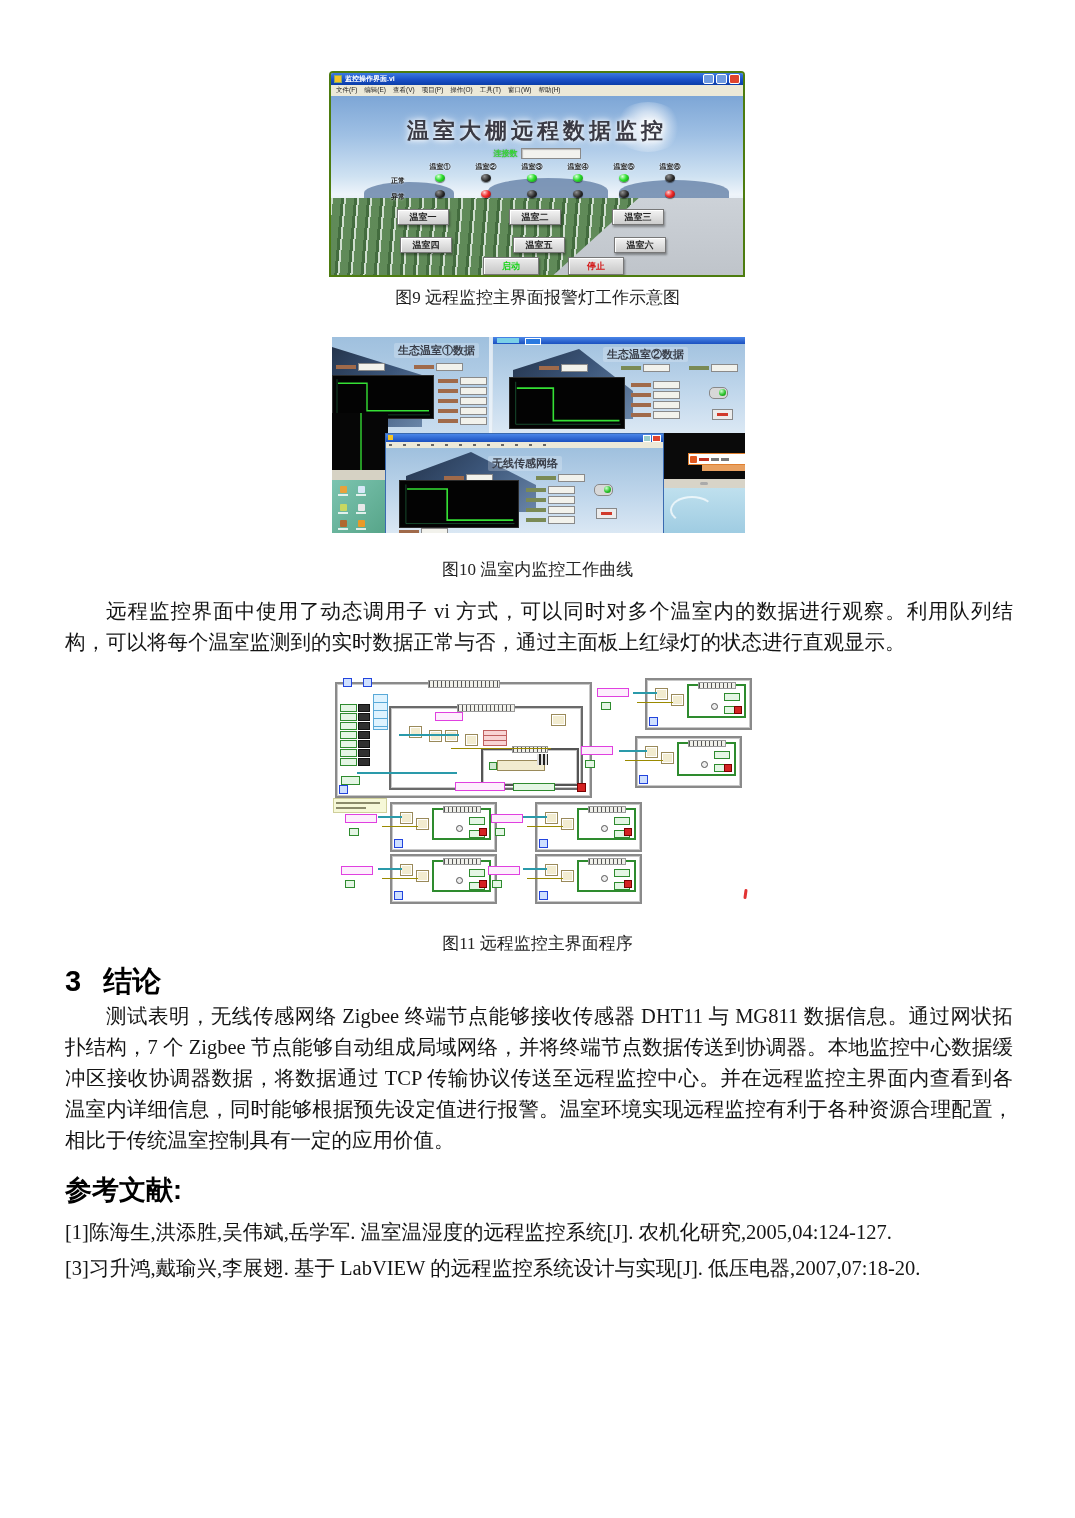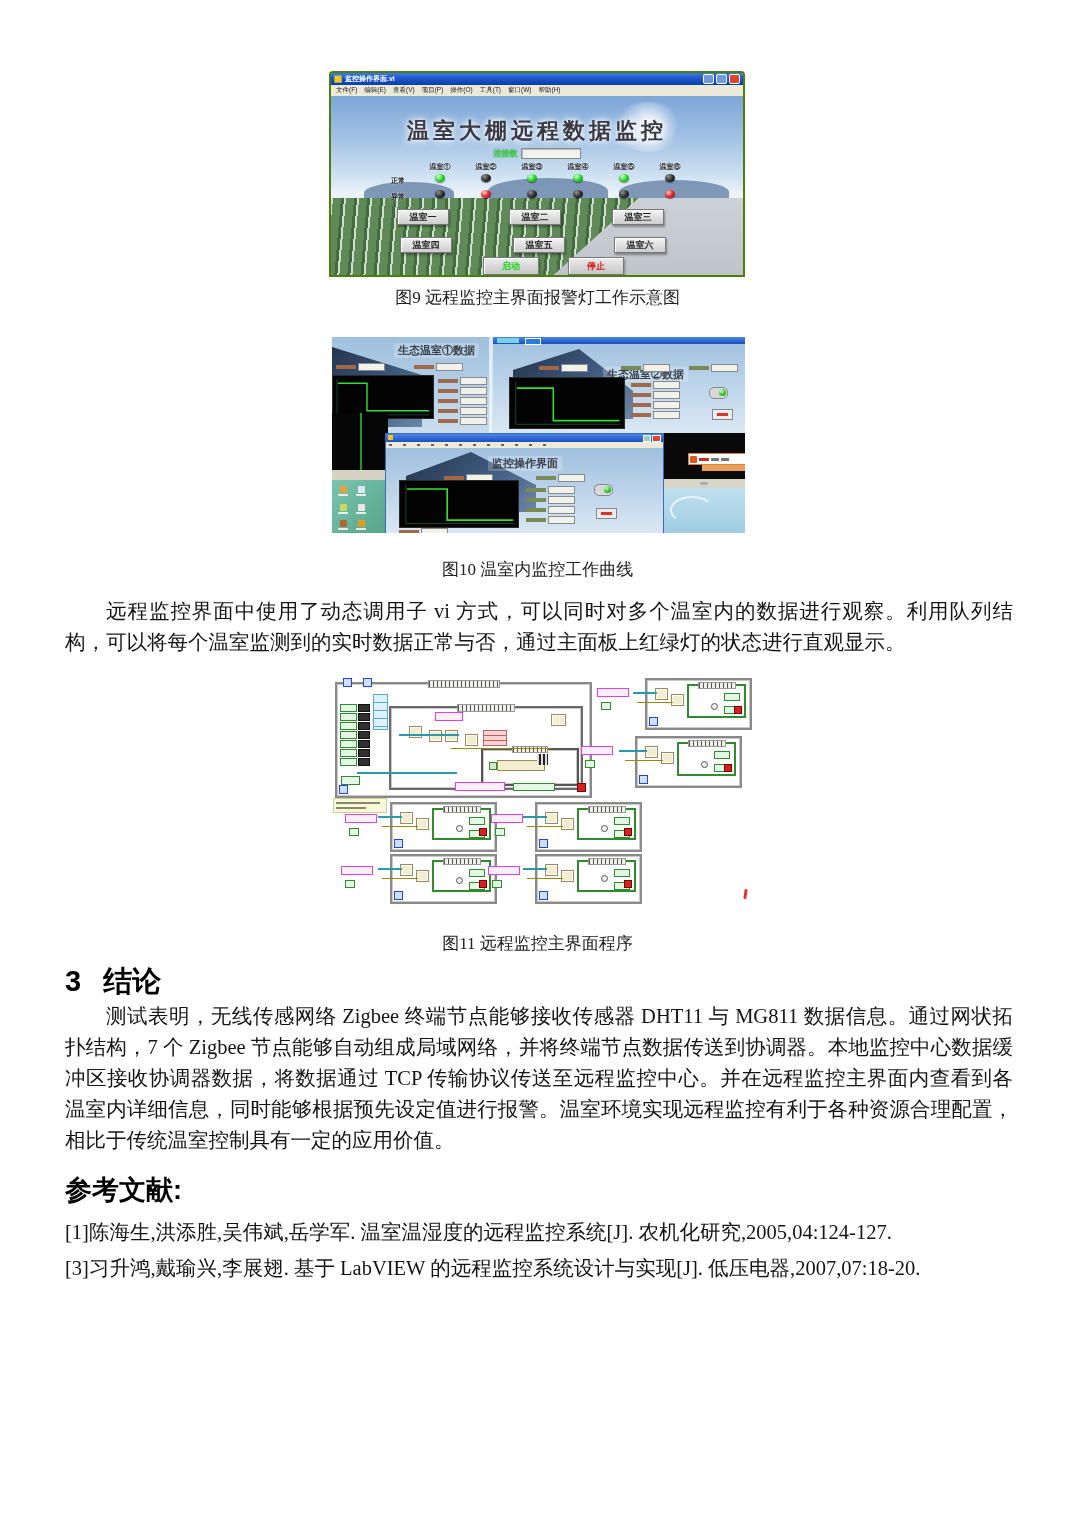--- a/index.html
+++ b/index.html
@@ -286,21 +286,21 @@
   </div>
 
   <div class="abs" style="left:157px;top:0;width:4px;height:96px;background:rgba(255,255,255,.65);"></div>
 
   <div class="abs ph-sky" style="left:161px;top:0;width:252px;height:96px;">
     <div class="abs xpbar" style="left:0;top:0;width:252px;height:7px;">
       <span class="abs" style="left:4px;top:1px;width:22px;height:5px;background:#7ad0e8;"></span>
       <span class="abs" style="left:32px;top:1px;width:14px;height:5px;background:#2a7ae0;border:1px solid #fff;"></span>
     </div>
     <div class="ph-bld" style="left:20px;top:12px;width:120px;height:70px;clip-path:polygon(0 30%,55% 0,100% 60%,100% 100%,0 100%);"></div>
-    <div class="ph-title" style="left:110px;top:10px;margin-top:20px;">生态温室②数据</div>
+    <div class="ph-title" style="left:110px;top:10px;">生态温室②数据</div>
     <div class="mini-row" style="left:46px;top:27px;">
         <span class="mini-lbl"></span>
         <span class="mini-box"></span>
       </div>
     <div class="mini-row" style="left:128px;top:27px;">
         <span class="mini-lbl grn"></span>
         <span class="mini-box"></span>
       </div>
     <div class="mini-row" style="left:196px;top:27px;">
         <span class="mini-lbl grn"></span>
@@ -350,21 +350,21 @@
 
   <div class="abs" style="left:53px;top:96px;width:277px;height:100px;border:1px solid #3a6ab0;background:#bdd6ea;z-index:3;">
     <div class="abs xpbar" style="left:0;top:0;width:100%;height:8px;">
       <span class="abs" style="left:2px;top:1px;width:5px;height:5px;background:#f4c324;"></span>
       <span class="abs" style="right:12px;top:1px;width:6px;height:5px;background:#9cc;border:1px solid #fff;"></span>
       <span class="abs" style="right:2px;top:1px;width:7px;height:5px;background:#e0442e;border:1px solid #fff;"></span>
     </div>
     <div class="abs" style="left:0;top:8px;width:100%;height:6px;background:#ece9d8;background-image:repeating-linear-gradient(90deg,#666 0 3px,transparent 3px 14px);background-size:60% 2px;background-position:3px 2px;background-repeat:no-repeat;"></div>
     <div class="abs ph-sky" style="left:0;top:14px;width:100%;height:86px;">
       <div class="ph-bld" style="left:20px;top:4px;width:130px;height:60px;clip-path:polygon(0 40%,50% 0,100% 55%,100% 100%,0 100%);"></div>
-      <div class="ph-title" style="left:102px;top:8px;">监控操作界面</div>
+      <div class="ph-title" style="left:102px;top:8px;">无线传感网络</div>
       <div class="mini-row" style="left:58px;top:26px;">
           <span class="mini-lbl"></span>
           <span class="mini-box"></span>
         </div>
       <div class="mini-row" style="left:150px;top:26px;">
           <span class="mini-lbl grn"></span>
           <span class="mini-box"></span>
         </div>
       <div class="ph-chart" style="left:13px;top:32px;width:118px;height:46px;">
         <svg width="100%" height="100%" viewBox="0 0 100 40" preserveAspectRatio="none">

